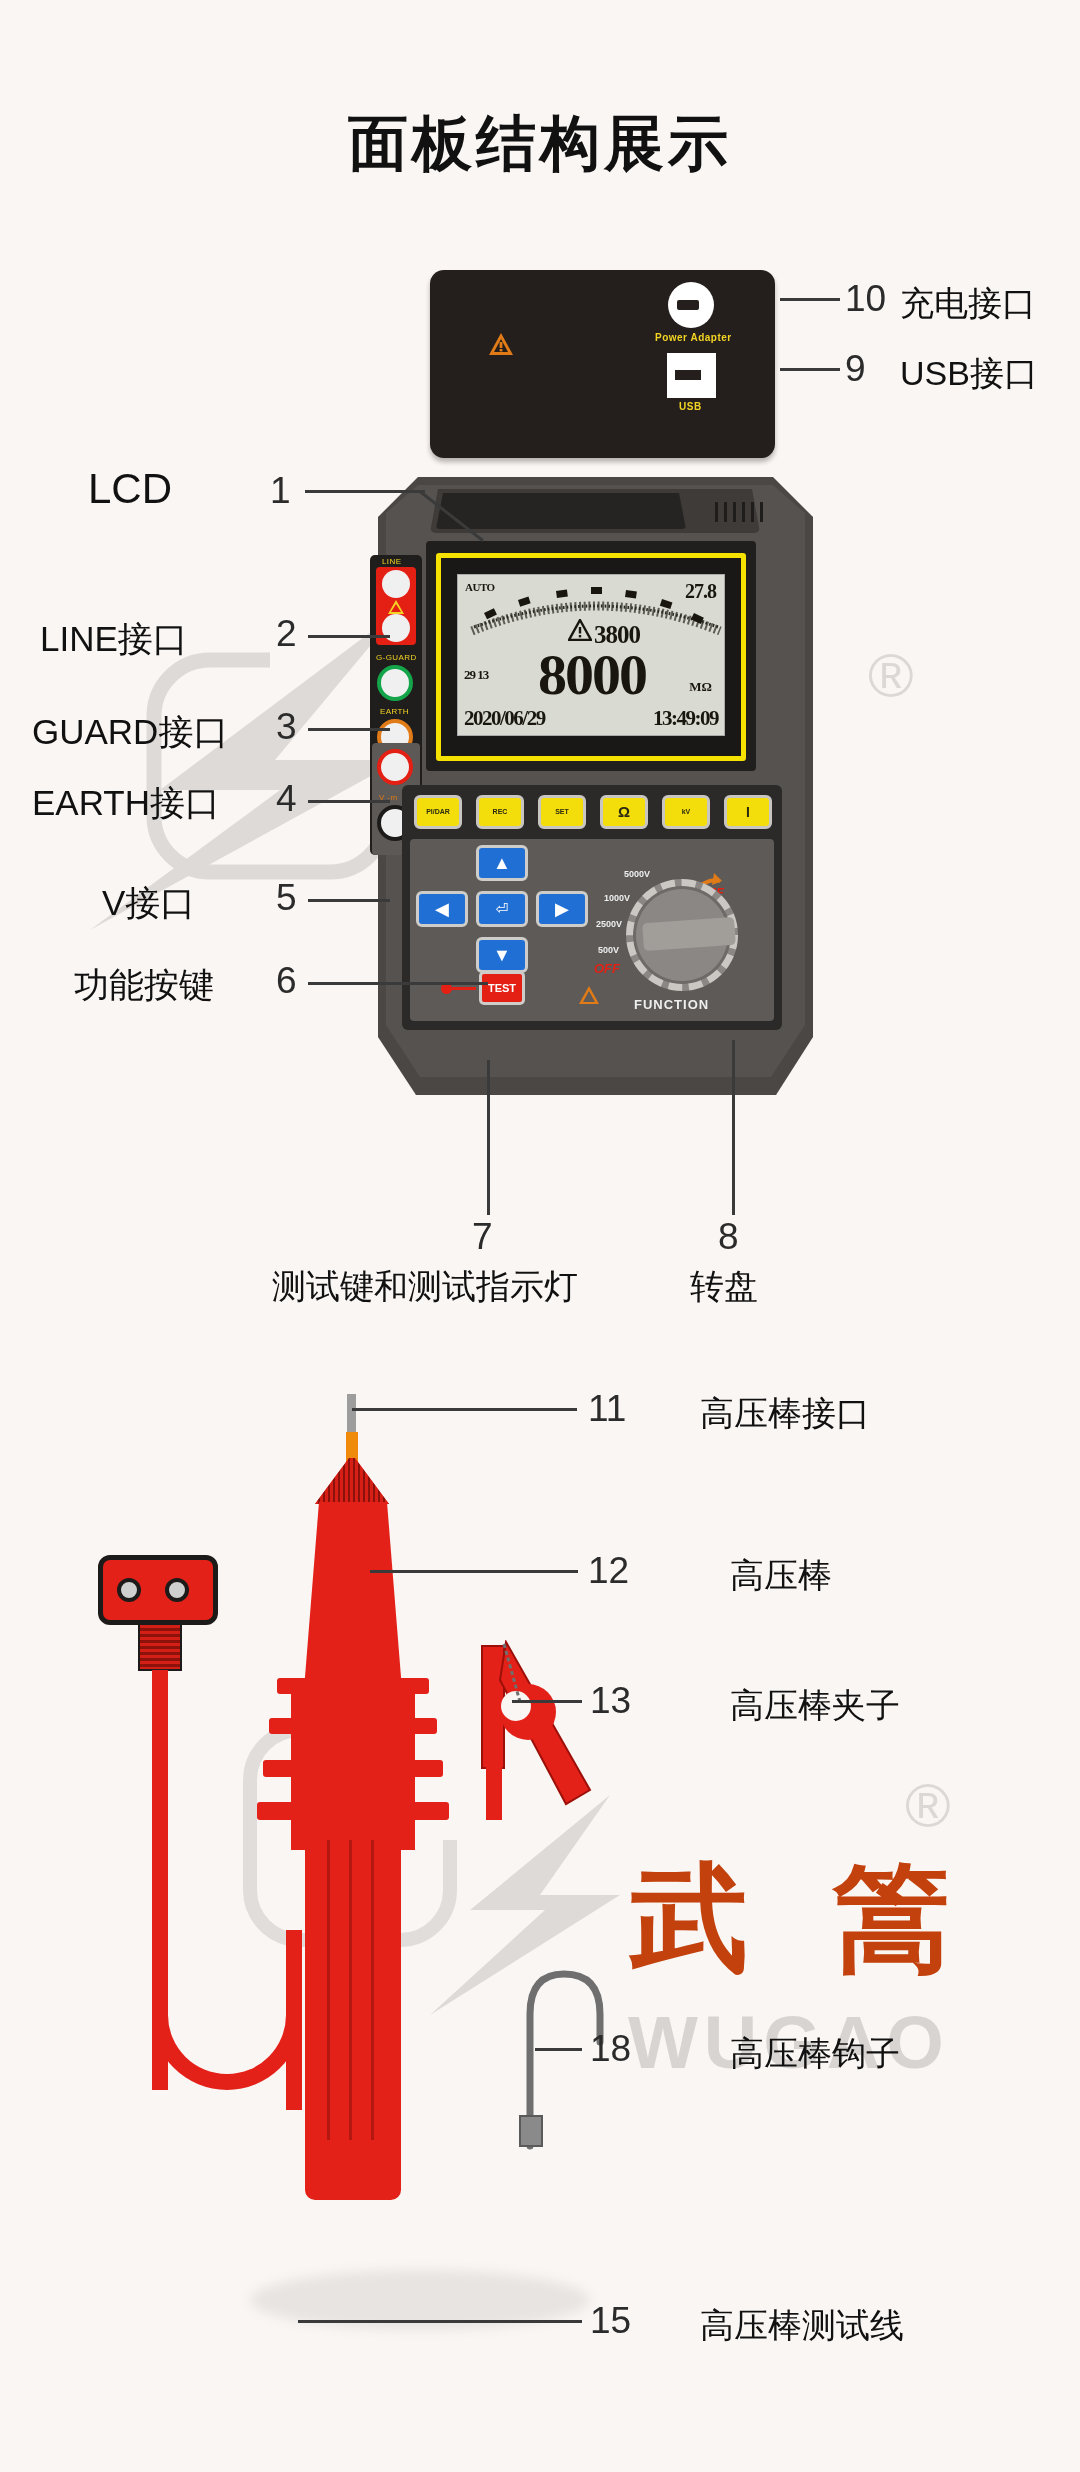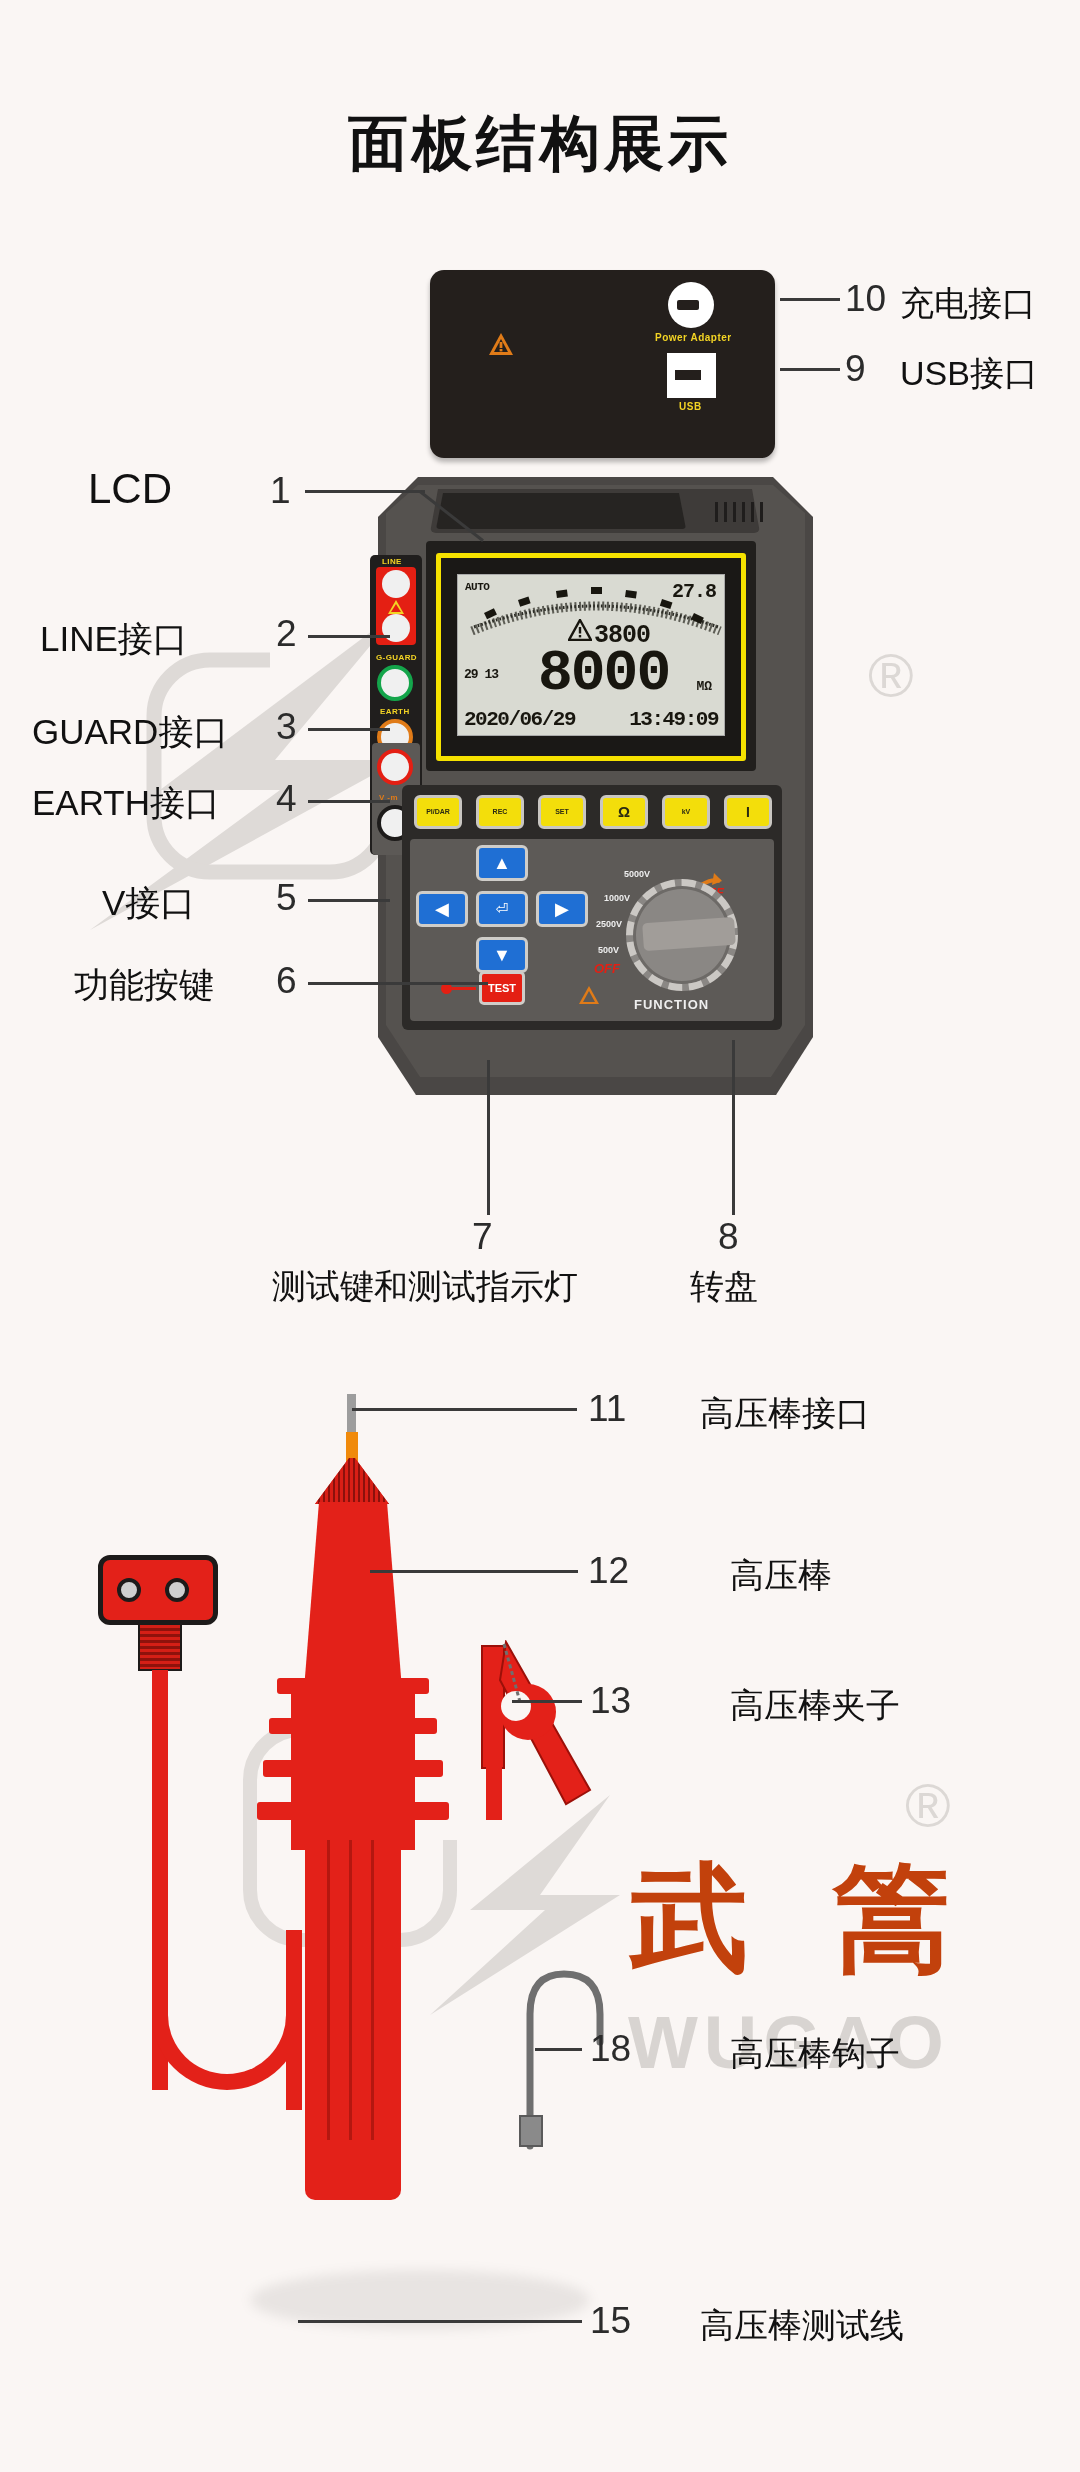--- a/index.html
+++ b/index.html
@@ -91,21 +91,21 @@
     background:#211f1d; border-radius:4px;
   }
   .screen-bezel {
     position:absolute; left:10px; top:12px; width:310px; height:208px;
     border:5px solid #f6e200; border-radius:3px; background:#1a1816;
   }
   .lcd {
     position:absolute; left:16px; top:16px; right:16px; bottom:20px;
     background:#d9dad2; border:1px solid #aaa;
   }
-  .lcd .seg { position:absolute; color:#18160f; font-family:Liberation Mono, monospace; font-weight:700; }
+  .lcd .seg { position:absolute; color:#18160f; font-family:Liberation Serif, serif; font-weight:700; }
   .lcd-mini { font-size:11px; top:6px; left:7px; letter-spacing:-.5px; }
   .lcd-topright { font-size:20px; top:5px; right:8px; letter-spacing:-1px; }
   .lcd-volt { font-size:25px; top:46px; left:136px; letter-spacing:-1px; }
   .lcd-main { font-size:58px; top:66px; left:80px; letter-spacing:-2px; }
   .lcd-unit { font-size:13px; top:104px; right:12px; }
   .lcd-left1 { font-size:13px; top:92px; left:6px; letter-spacing:-1px; }
   .lcd-date { font-size:21px; bottom:4px; left:6px; letter-spacing:-1.5px; }
   .lcd-time { font-size:21px; bottom:4px; right:6px; letter-spacing:-1.5px; }
   .bargraph { position:absolute; left:8px; top:12px; width:260px; height:48px; }
 
@@ -114,21 +114,21 @@
     position:absolute; left:-8px; top:100px; width:52px; height:300px;
     background:#201e1d; border-radius:5px;
   }
   .term-line-box {
     position:absolute; left:6px; top:12px; width:40px; height:78px;
     background:#e41f13; border-radius:4px;
   }
   .jack { position:absolute; border-radius:50%; background:#f0f0f0; }
   .jack.w { width:28px; height:28px; }
   .term-cap {
-    position:absolute; font-size:8px; font-weight:700; color:#f3d424;
+    position:absolute; font-size:8px; font-weight:400; color:#f3d424;
     letter-spacing:.4px; white-space:nowrap;
   }
   .term-v-box {
     position:absolute; left:2px; top:188px; width:48px; height:112px;
     background:#5c5956; border-radius:4px;
   }
 
   
   .keypad-frame {
     position:absolute; left:24px; top:330px; width:380px; height:245px;

